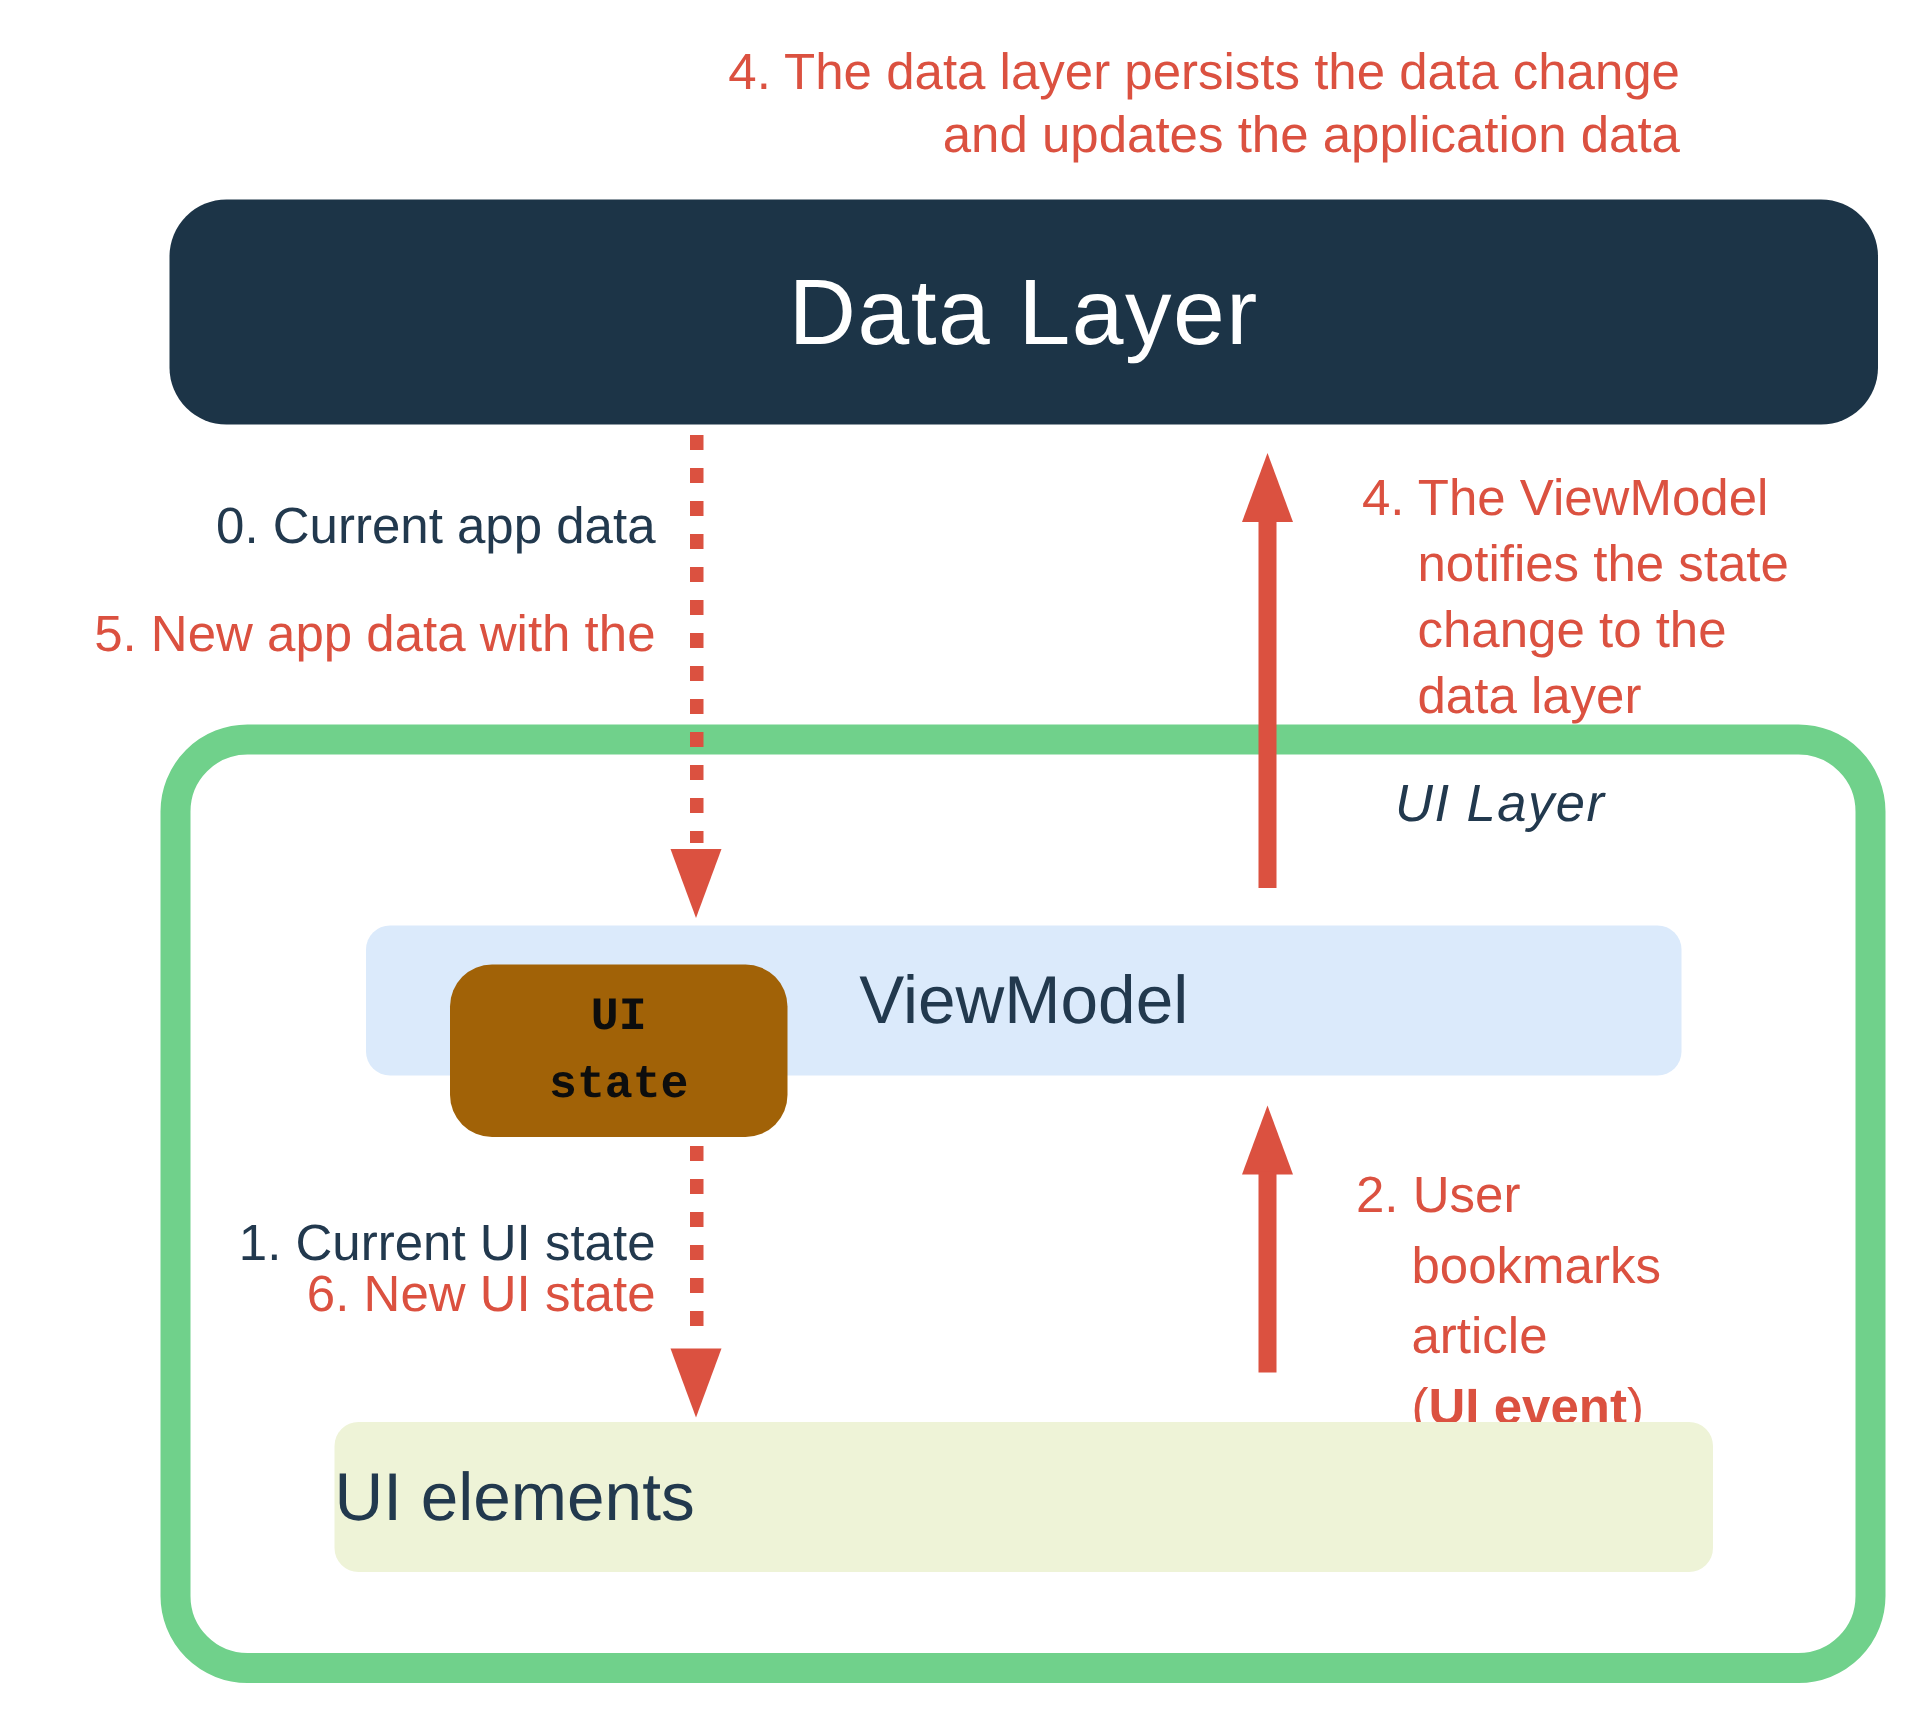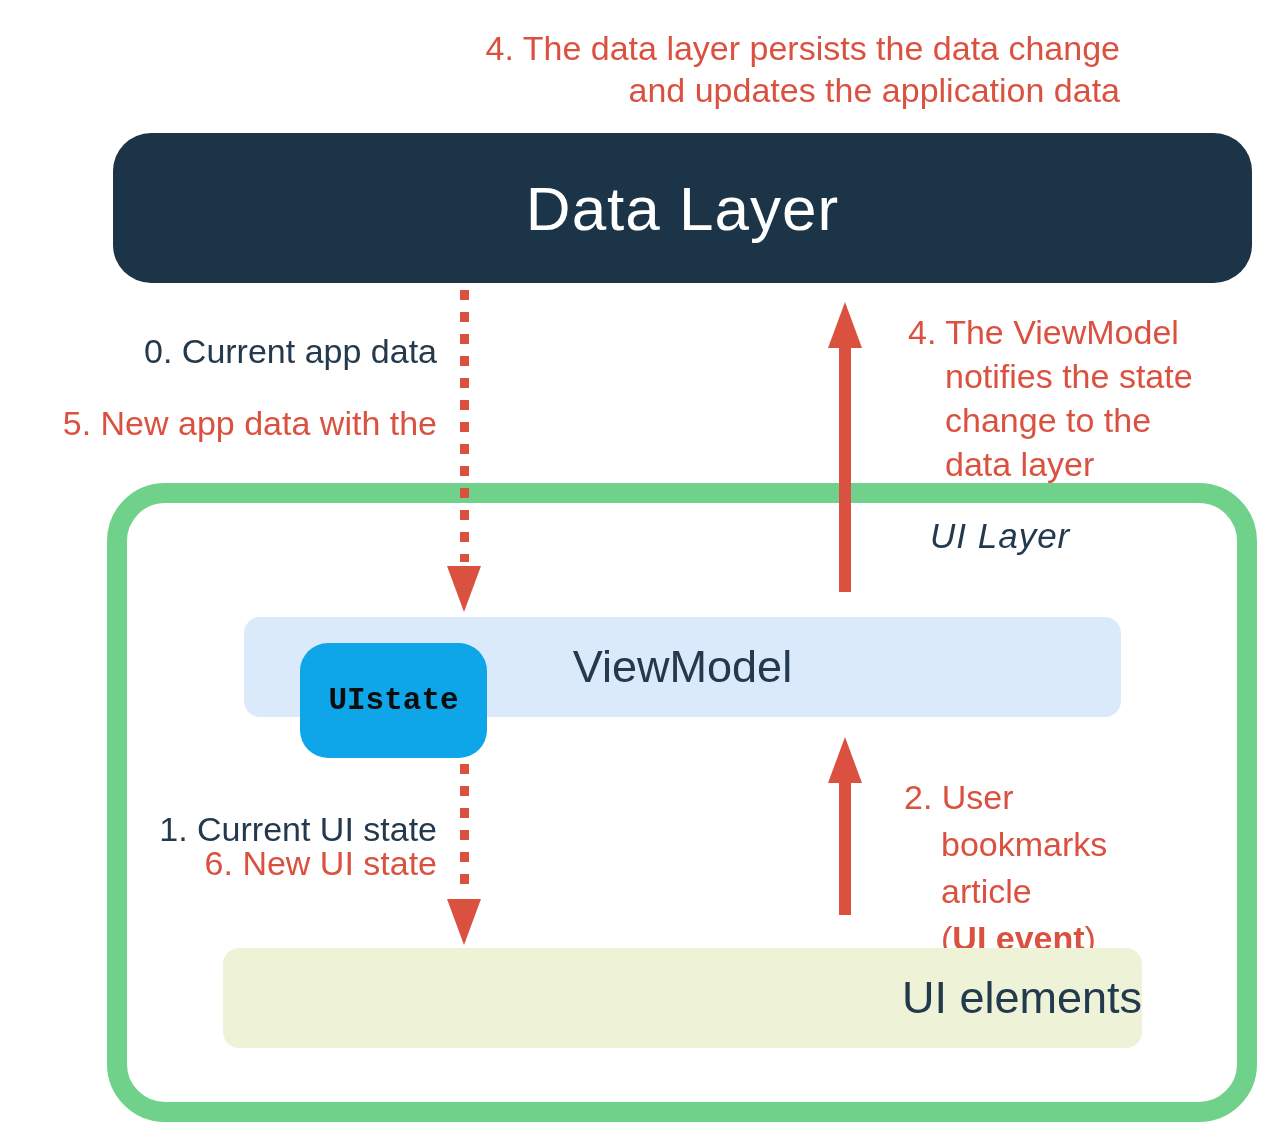--- a/index.html
+++ b/index.html
@@ -25,27 +25,27 @@
   }
   .viewmodel{
     position:absolute;left:244px;top:617px;width:877px;height:100px;
     background:#DBEAFB;border-radius:16px;
     display:flex;align-items:center;justify-content:center;
     color:#22394E;font-size:45px;text-align:center;
   }
   .ui-elements{
     position:absolute;left:223px;top:948px;width:919px;height:100px;
     background:#EEF3D7;border-radius:16px;
-    display:flex;align-items:center;justify-content:flex-end;
+    display:flex;align-items:center;justify-content:flex-start;
     color:#22394E;font-size:45px;
   }
   .ui-state-chip{
-    position:absolute;left:300px;top:643px;width:187px;height:115px;
-    background:#0ea5e9;border-radius:28px;z-index:3;
-    display:flex;flex-direction:row;align-items:center;justify-content:center;
+    position:absolute;left:300px;top:643px;width:225px;height:115px;
+    background:#a16207;border-radius:28px;z-index:3;
+    display:flex;flex-direction:column;align-items:center;justify-content:center;
     font-family:"Liberation Mono","DejaVu Sans Mono",monospace;
     font-weight:bold;font-size:31px;line-height:45px;color:#0d0d0d;
   }
   
   .ann{position:absolute;font-size:34px;line-height:42px;}
   .red{color:#DB5140;}
   .navy{color:#22394E;}
   .step4{left:240px;top:27px;width:880px;text-align:right;}
   .step0{right:843px;top:330px;white-space:nowrap;text-align:right;}
   .step5{right:843px;top:402px;text-align:center;line-height:43px;white-space:nowrap;}

